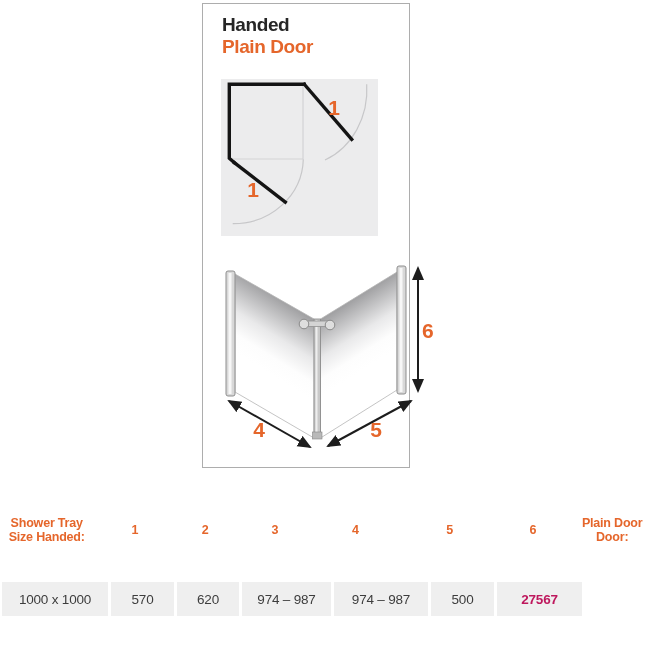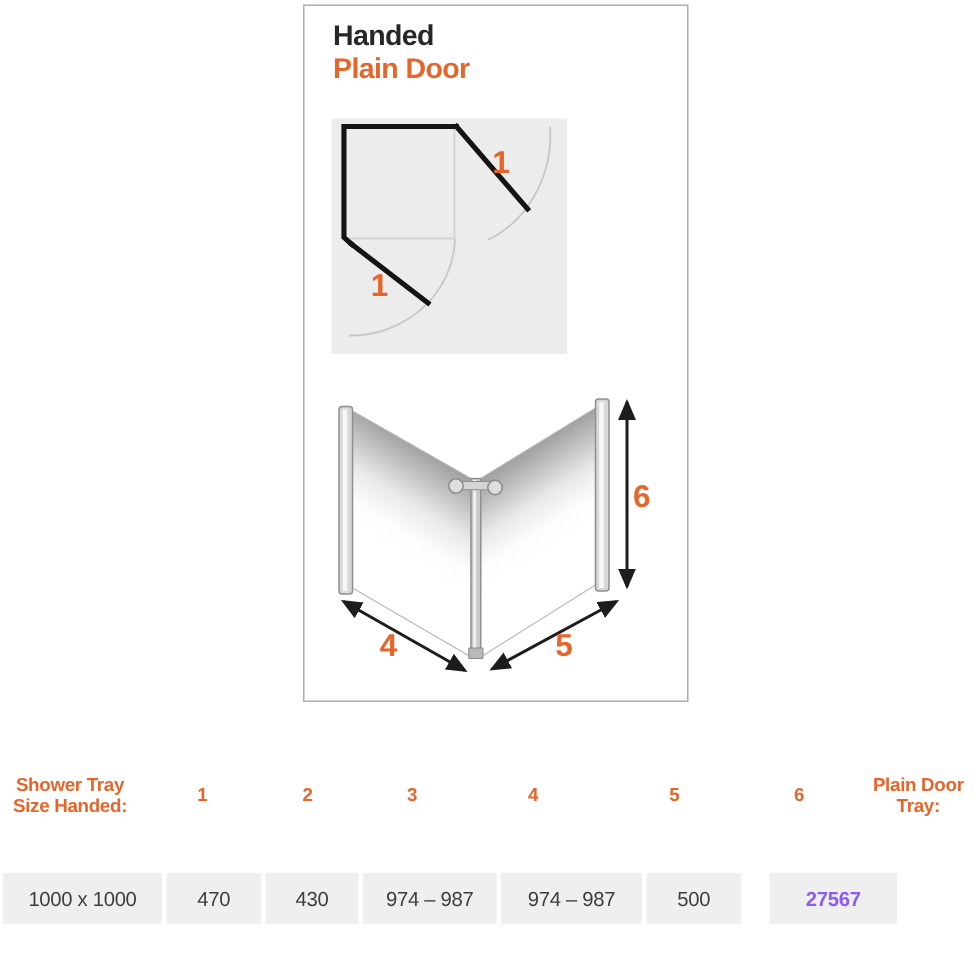--- a/index.html
+++ b/index.html
@@ -1,41 +1,41 @@
 <!DOCTYPE html>
 <html><head>
 <meta charset="utf-8">
 <style>
   html,body{margin:0;padding:0;background:#ffffff;}
   .page{position:relative;width:650px;height:650px;background:#ffffff;
         font-family:"Liberation Sans",sans-serif;overflow:hidden;}
 
   
-  .panel{position:absolute;left:202px;top:3px;width:257px;height:465px;
+  .panel{position:absolute;left:202px;top:3px;width:208px;height:465px;
          background:#ffffff;border:1.5px solid #adadad;box-sizing:border-box;}
   .title{position:absolute;left:19px;top:10px;font-size:19px;font-weight:700;
          color:#262626;letter-spacing:-0.4px;}
   .subtitle{position:absolute;left:19px;top:32px;font-size:19px;font-weight:700;
          color:#e5662b;letter-spacing:-0.4px;}
   .plan-box{position:absolute;left:18px;top:75px;width:157px;height:157px;
          background:#ececed;}
   .iso-box{position:absolute;left:18px;top:257px;width:215px;height:200px;}
   svg text{font-family:"Liberation Sans",sans-serif;font-weight:700;fill:#e5662b;}
 
   
   .thead{position:absolute;left:2px;top:506px;width:646px;height:48px;
          display:flex;gap:17px;align-items:center;}
   .hc{color:#e5662b;font-weight:700;font-size:12.5px;line-height:14px;
       text-align:center;letter-spacing:-0.2px;}
   .hc span{display:block;}
   .trow{position:absolute;left:2px;top:582px;width:646px;height:34px;
         display:flex;gap:3px;}
   .dc{background:#efefef;display:flex;align-items:center;justify-content:center;
       font-size:13.5px;color:#3d3d3d;letter-spacing:-0.2px;}
-  .dc.code{font-weight:700;color:#8b5cf6;margin-left:16px;}
+  .dc.code{font-weight:700;color:#be185d;}
   .w1{width:106px;} .w2{width:63px;} .w3{width:63px;} .w4{width:62px;}
   .w5{width:89px;} .w6{width:94px;} .w7{width:63px;} .w8{width:85px;}
 </style>
 </head>
 <body>
 
 <div class="page">
 
   <div class="panel">
     <div class="title">Handed</div>
@@ -111,27 +111,27 @@
       <span>Size Handed:</span>
     </div>
     <div class="hc w2">1</div>
     <div class="hc w3">2</div>
     <div class="hc w4">3</div>
     <div class="hc w5">4</div>
     <div class="hc w6">5</div>
     <div class="hc w7">6</div>
     <div class="hc w8">
       <span>Plain Door</span>
-      <span>Tray:</span>
+      <span>Door:</span>
     </div>
   </div>
 
   <div class="trow">
     <div class="dc w1">1000 x 1000</div>
-    <div class="dc w3">470</div>
-    <div class="dc w4">430</div>
+    <div class="dc w3">570</div>
+    <div class="dc w4">620</div>
     <div class="dc w5">974 – 987</div>
     <div class="dc w6">974 – 987</div>
     <div class="dc w7">500</div>
     <div class="dc w8 code">27567</div>
   </div>
 
 </div>
 
 </body></html>

